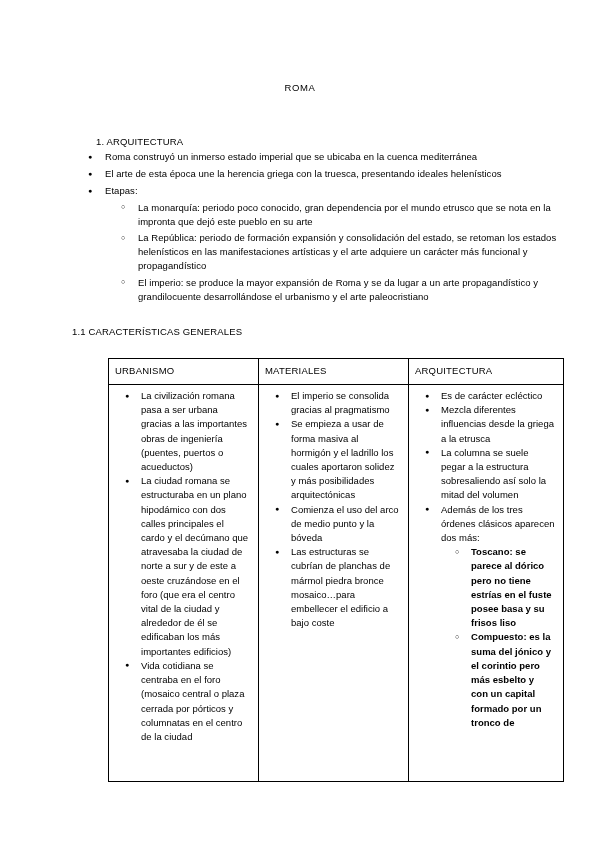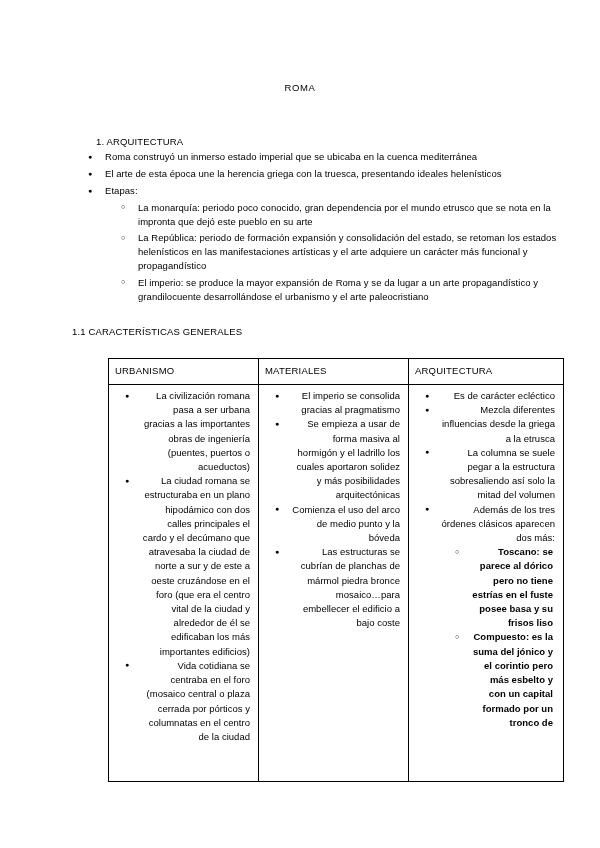--- a/index.html
+++ b/index.html
@@ -106,21 +106,20 @@
     border-collapse: collapse;
     width: 455px;
     table-layout: fixed;
     border: 1.6px solid #000;
     margin-left: 36px;
   }
   table.chars th, table.chars td {
     border: 1.1px solid #000;
     vertical-align: top;
     padding: 0;
-    text-align: right;
   }
   table.chars th {
     font-weight: normal;
     text-align: left;
     font-size: 9.5px;
     padding: 6px 0 8px 6px;
     letter-spacing: 0.2px;
   }
   table.chars td {
     padding: 4px 2px 4px 0;

